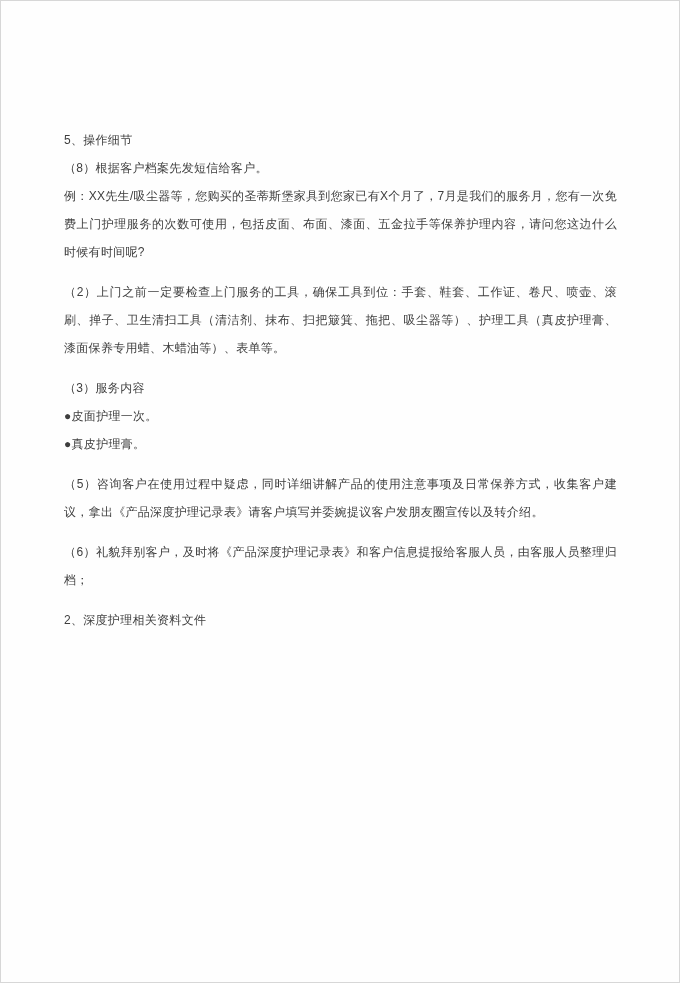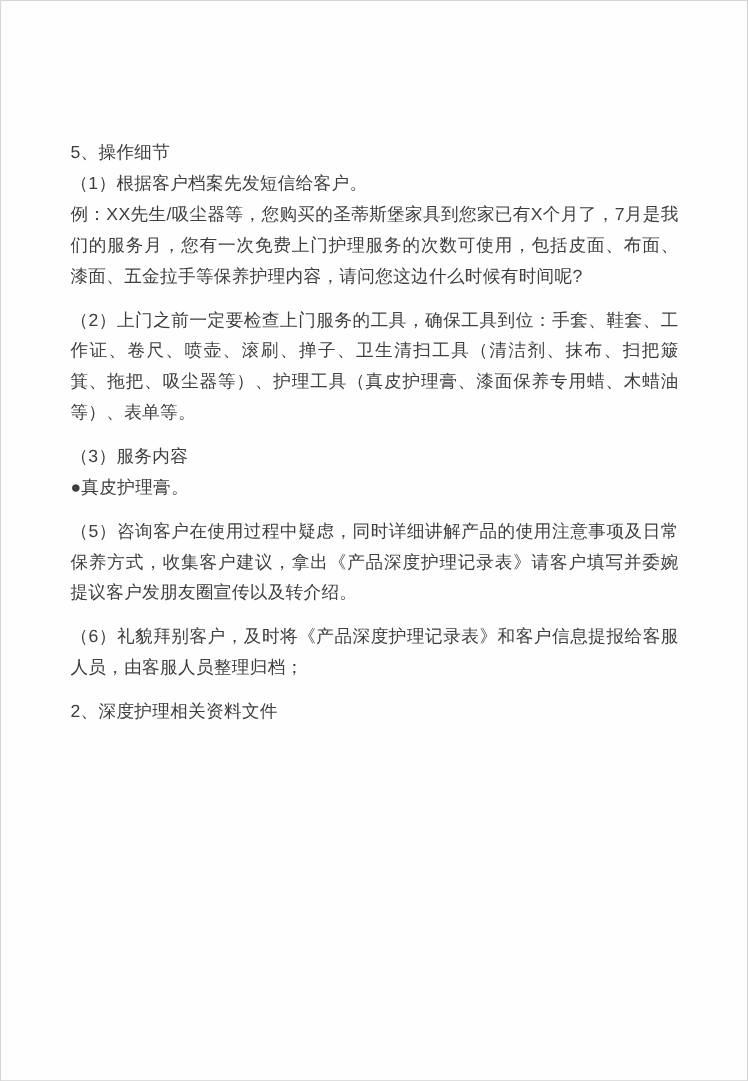--- a/index.html
+++ b/index.html
@@ -15,21 +15,21 @@
     margin: 0;
     background: #fefefe;
     border: 1px solid #d7d7d7;
     overflow: hidden;
     font-family: "Liberation Sans", "DejaVu Sans", sans-serif;
     color: #3e3e3e;
   }
   .content {
     box-sizing: border-box;
     padding: 125px 62px 0 63px;
-    font-size: 16px;
+    font-size: 12px;
     line-height: 28px;
     letter-spacing: 0.3px;
   }
   .content p {
     margin: 0;
     text-align: justify;
   }
   .content p.block {
     margin-top: 12px;
   }
@@ -47,30 +47,33 @@
   }
 </style>
 </head>
 <body>
 
 <div class="page">
   <div class="content">
 
     <p>5、操作细节</p>
 
-    <p>（1）根据客户档案先发短信给客户。</p>
+    <p>（8）根据客户档案先发短信给客户。</p>
 
     <p>例：XX先生/吸尘器等，您购买的圣蒂斯堡家具到您家已有X个月了，7月是我们的服务月，您有一次免费上门护理服务的次数可使用，包括皮面、布面、漆面、五金拉手等保养护理内容，请问您这边什么时候有时间呢?</p>
 
     <p class="block">（2）上门之前一定要检查上门服务的工具，确保工具到位：手套、鞋套、工作证、卷尺、喷壶、滚刷、掸子、卫生清扫工具（清洁剂、抹布、扫把簸箕、拖把、吸尘器等）、护理工具（真皮护理膏、漆面保养专用蜡、木蜡油等）、表单等。</p>
 
 
     <p class="block">（3）服务内容</p>
 
     <ul class="service-list">
+      <li>
+        <span class="bullet">●</span><span>皮面护理一次。</span>
+      </li>
       <li>
         <span class="bullet">●</span><span>真皮护理膏。</span>
       </li>
     </ul>
 
     <p class="block">（5）咨询客户在使用过程中疑虑，同时详细讲解产品的使用注意事项及日常保养方式，收集客户建议，拿出《产品深度护理记录表》请客户填写并委婉提议客户发朋友圈宣传以及转介绍。</p>
 
     <p class="block">（6）礼貌拜别客户，及时将《产品深度护理记录表》和客户信息提报给客服人员，由客服人员整理归档；</p>
 
     <p class="block">2、深度护理相关资料文件</p>

